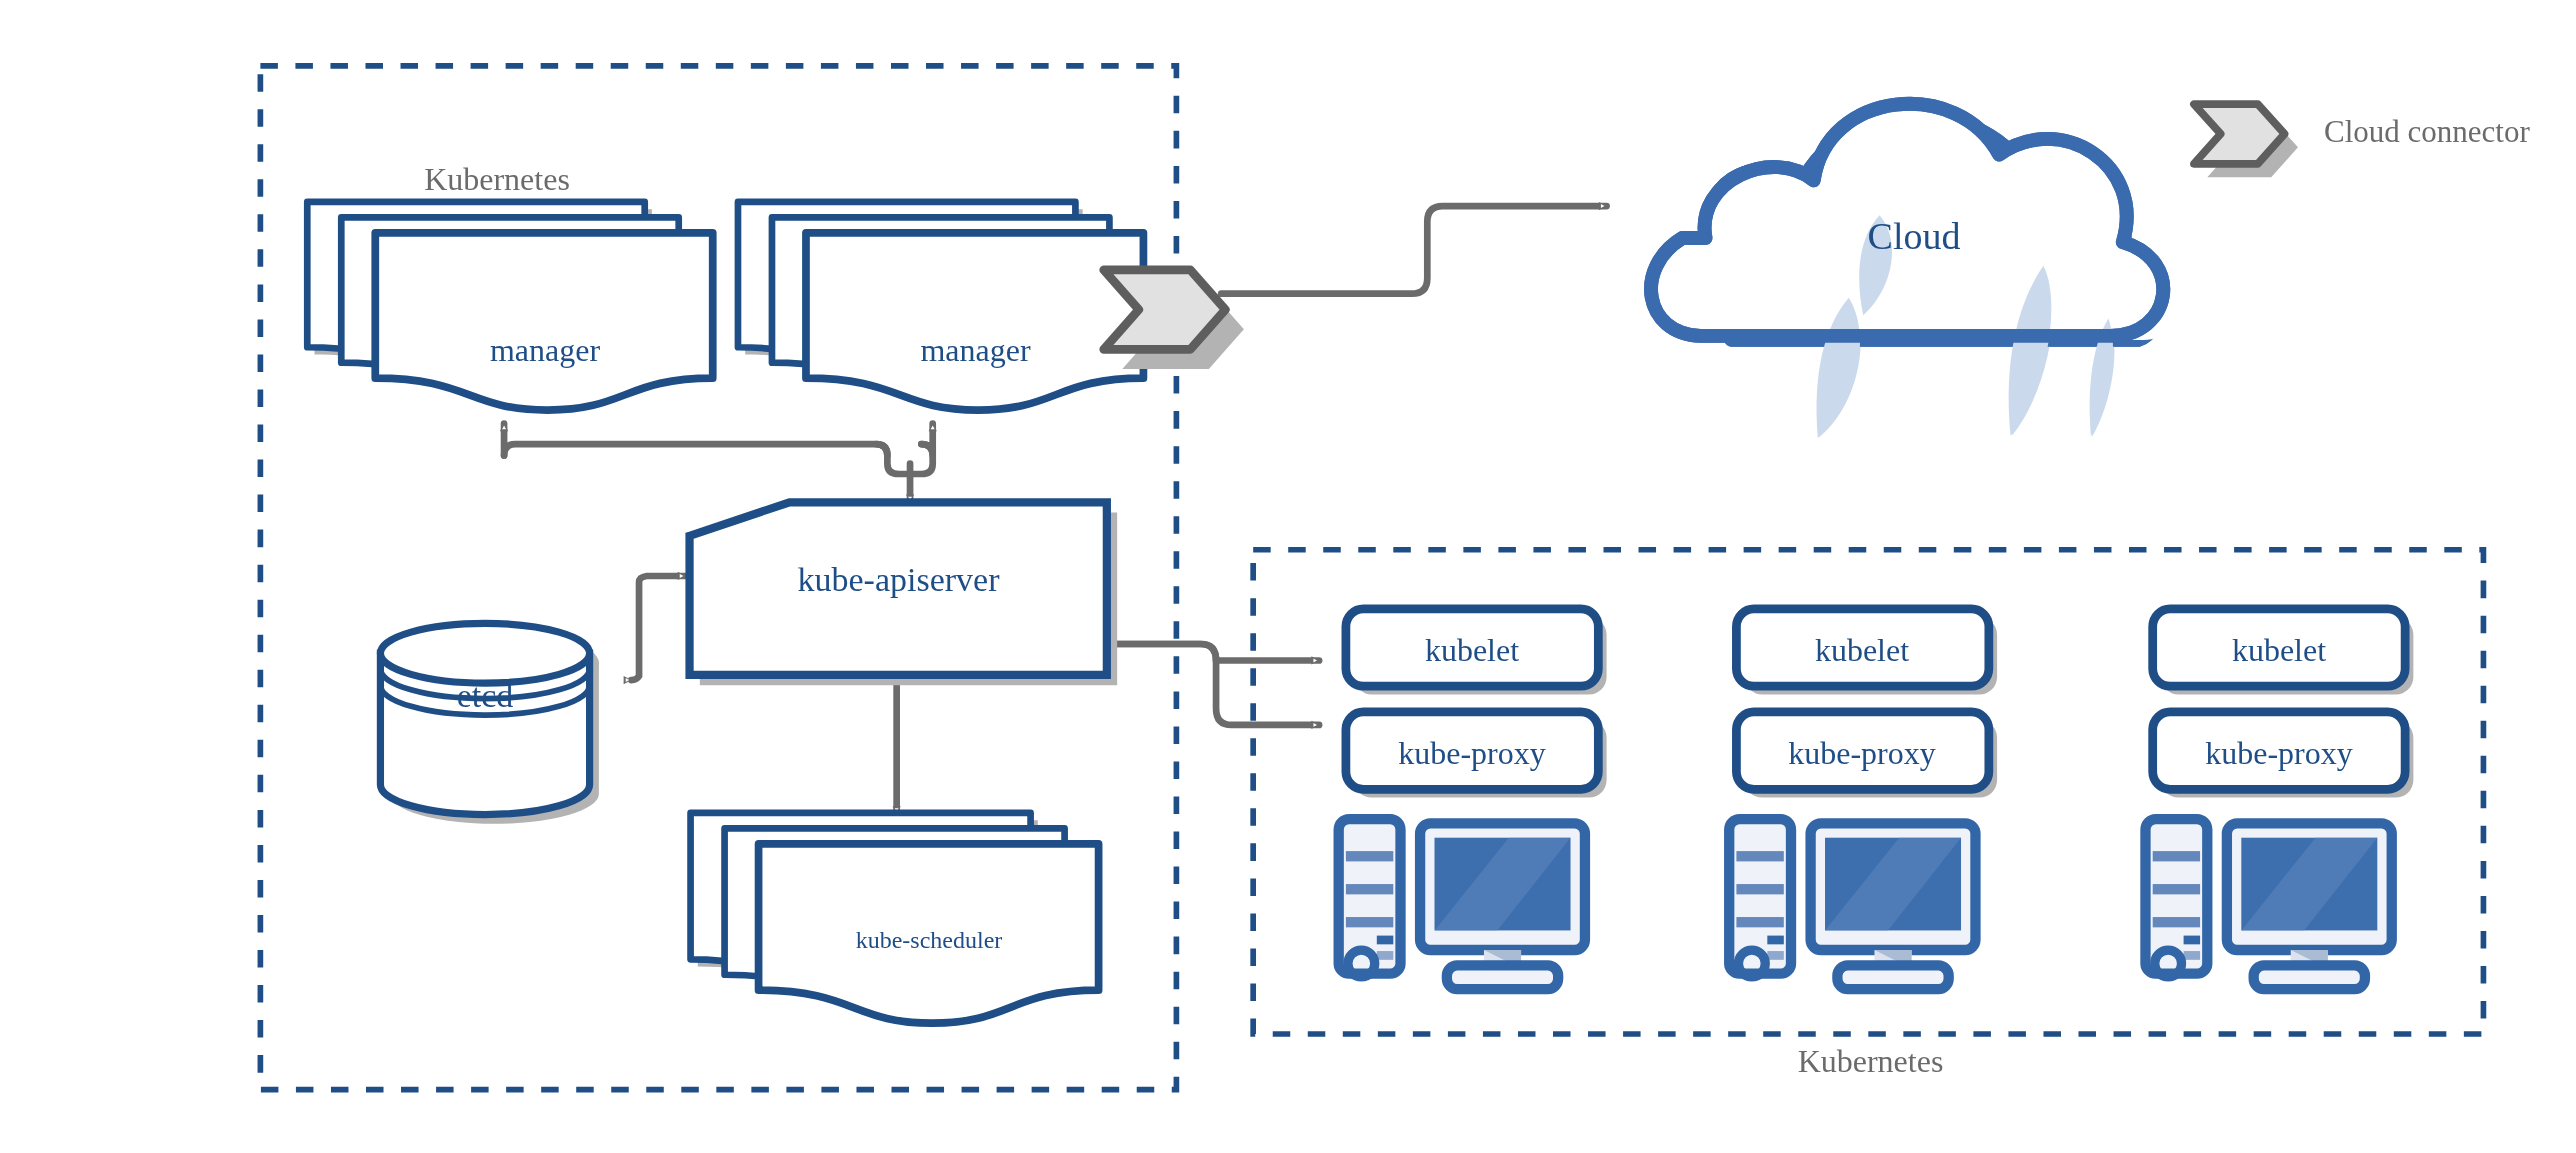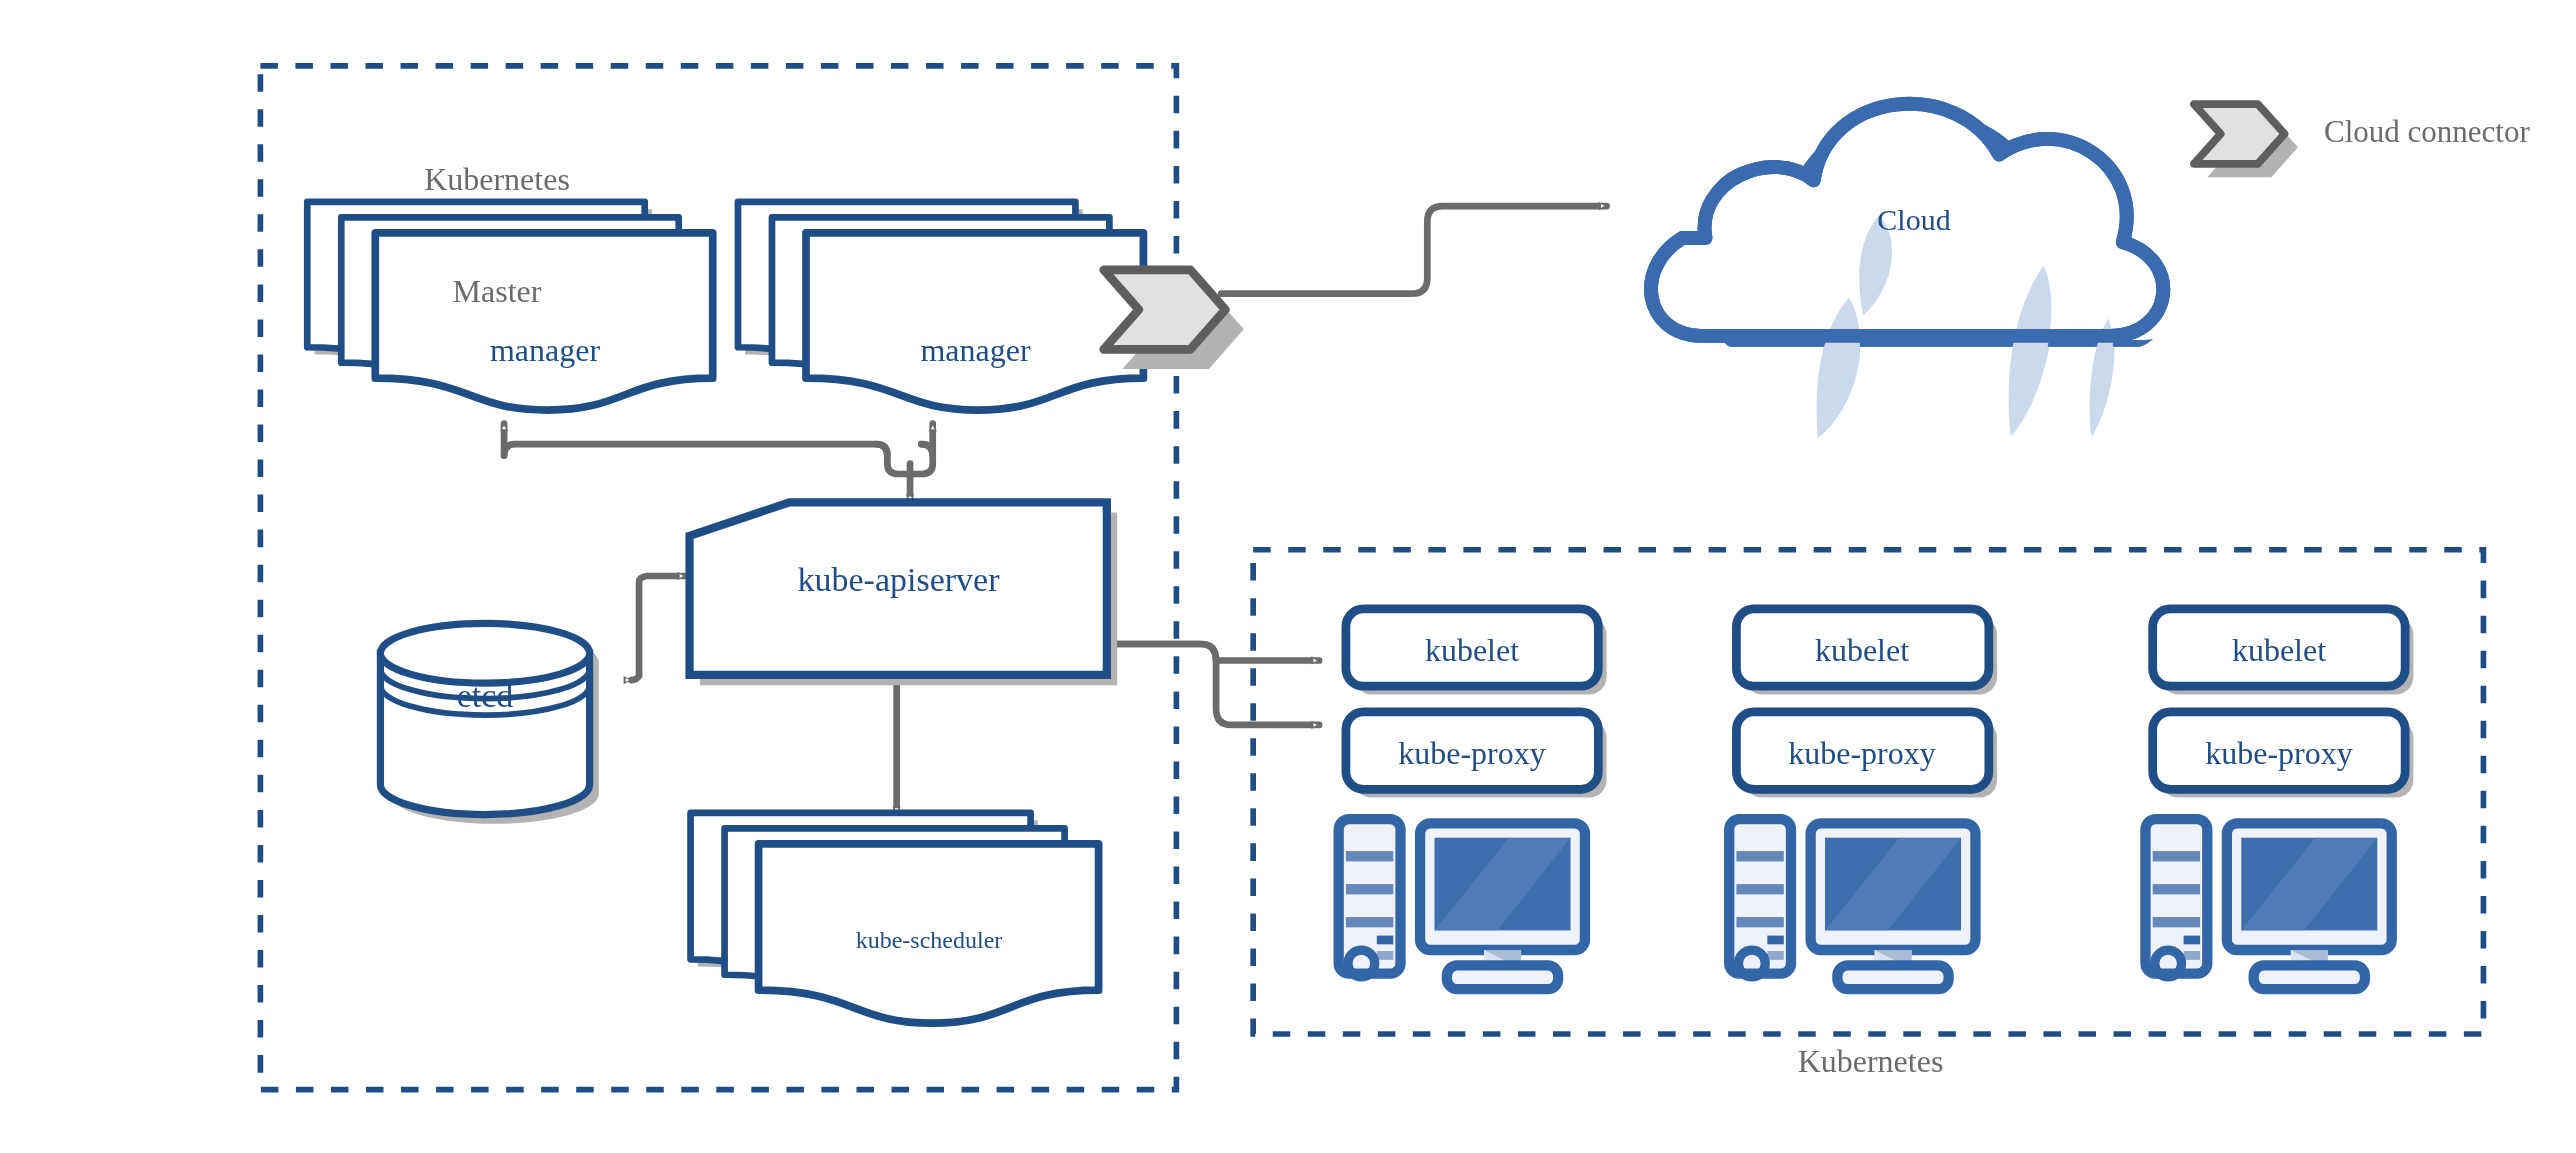--- a/index.html
+++ b/index.html
@@ -313,21 +313,20 @@
   </g>
 
   <g>
     <path d="M4268,212 H4392 L4444,270 L4392,328 H4268 L4320,270 Z" fill="#B3B3B3" transform="translate(16,16)"></path>
     <path d="M4258,202 H4382 L4434,260 L4382,318 H4258 L4310,260 Z" fill="#E1E1E1" stroke="#5E5E5E" stroke-width="15" stroke-linejoin="round"></path>
   </g>
 </svg>
 
 <div class="lbl lbl-gray" style="left:301px; top:87px; width:392px; font-size:32px;">
   <div>Kubernetes</div>
-  <div>Master</div>
 </div>
 
 <div class="lbl lbl-gray" style="left:1690px; top:969px; width:361px; font-size:32px;">
   <div>Kubernetes</div>
   
 </div>
 
 <div class="lbl lbl-blue" style="left:380px; top:258px; width:330px; font-size:32px;">
   <div>manager</div>
 </div>
@@ -335,21 +334,21 @@
 <div class="lbl lbl-blue" style="left:808px; top:258px; width:335px; font-size:32px;">
   <div>manager</div>
 </div>
 
 <div class="lbl lbl-blue" style="left:690px; top:560px; width:417px; font-size:34px;">kube-apiserver</div>
 
 <div class="lbl lbl-blue" style="left:382px; top:676px; width:206px; font-size:34px;">etcd</div>
 
 <div class="lbl lbl-blue" style="left:764px; top:927px; width:330px; font-size:24px;">kube-scheduler</div>
 
-<div class="lbl lbl-blue" style="left:1785px; top:203px; width:258px; font-size:30px;">Cloud</div>
+<div class="lbl lbl-blue" style="left:1785px; top:214px; width:258px; font-size:38px;">Cloud</div>
 
 <div class="lbl lbl-blue" style="left:1346px; top:632px; width:252px; font-size:32px;">kubelet</div>
 <div class="lbl lbl-blue" style="left:1346px; top:735px; width:252px; font-size:32px;">kube-proxy</div>
 
 <div class="lbl lbl-blue" style="left:1736px; top:632px; width:252px; font-size:32px;">kubelet</div>
 <div class="lbl lbl-blue" style="left:1736px; top:735px; width:252px; font-size:32px;">kube-proxy</div>
 
 <div class="lbl lbl-blue" style="left:2153px; top:632px; width:252px; font-size:32px;">kubelet</div>
 <div class="lbl lbl-blue" style="left:2153px; top:735px; width:252px; font-size:32px;">kube-proxy</div>
 

